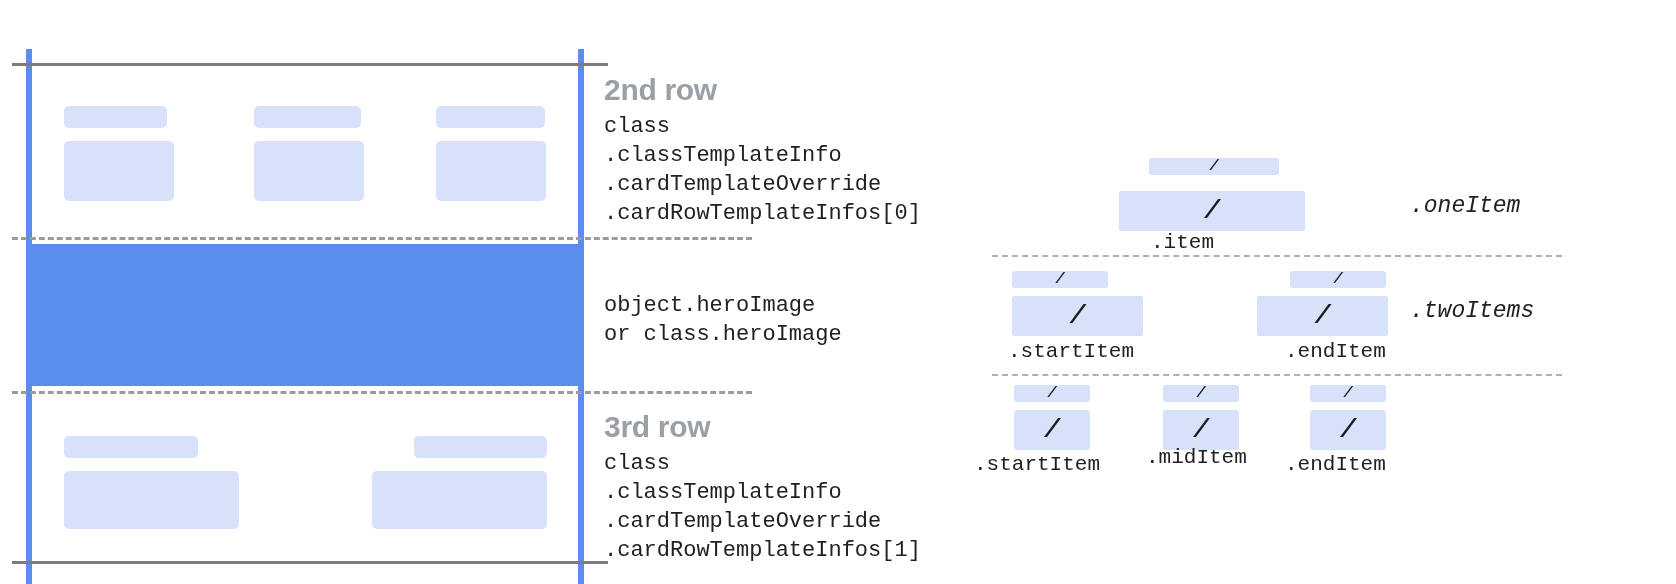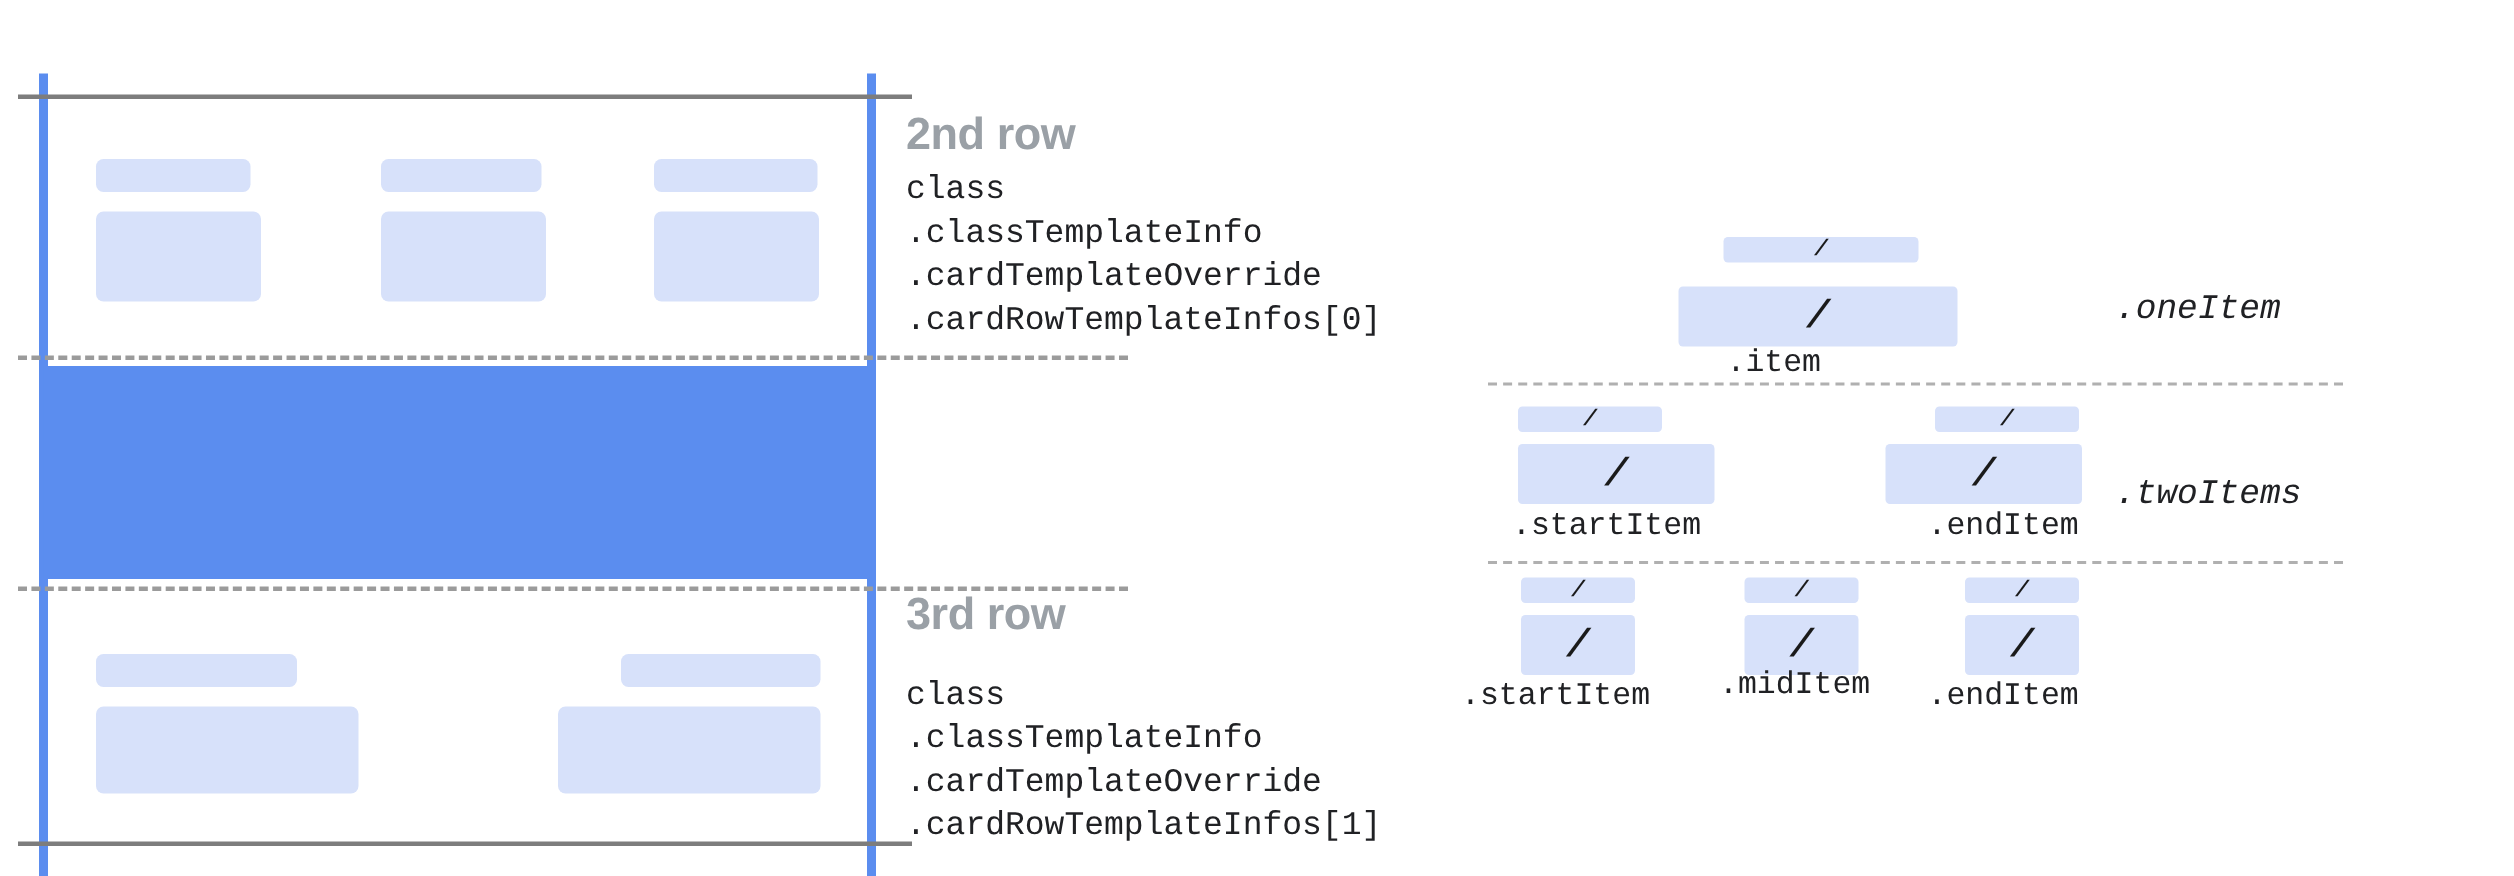--- a/index.html
+++ b/index.html
@@ -180,22 +180,24 @@
 
   <div class="dashline d1"></div>
   <div class="dashline d2"></div>
 
   <div class="annot annot-title" style="left:604px; top:32px;">2nd row</div>
   <div class="annot annot-code" style="left:604px; top:71px;">class
 .classTemplateInfo
 .cardTemplateOverride
 .cardRowTemplateInfos[0]</div>
 
-
-  <div class="annot annot-title" style="left:604px; top:352px;">3rd row</div>
+  <div class="annot annot-code" style="left:604px; top:250px;">object.heroImage
+or class.heroImage</div>
+
+  <div class="annot annot-title" style="left:604px; top:369px;">3rd row</div>
   <div class="annot annot-code" style="left:604px; top:408px;">class
 .classTemplateInfo
 .cardTemplateOverride
 .cardRowTemplateInfos[1]</div>
 
   <div class="items-area">
 
     <div class="item-dash s1"></div>
     <div class="item-dash s2"></div>
 
@@ -208,21 +210,21 @@
 
     <div class="cell">
       <div class="cap small" style="left:52px;  top:230px; width:96px;">/</div>
       <div class="cap big" style="left:52px;  top:255px; width:131px;">/</div>
       <div class="sublabel" style="left:48px; top:299px;">.startItem</div>
 
       <div class="cap small" style="left:330px; top:230px; width:96px;">/</div>
       <div class="cap big" style="left:297px; top:255px; width:131px;">/</div>
       <div class="sublabel" style="left:325px; top:299px;">.endItem</div>
     </div>
-    <div class="rowlabel" style="left:450px; top:275px;">.twoItems</div>
+    <div class="rowlabel" style="left:450px; top:257px;">.twoItems</div>
 
     <div class="cell">
       <div class="cap small" style="left:54px;  top:344px; width:76px;">/</div>
       <div class="cap big" style="left:54px;  top:369px; width:76px;">/</div>
       <div class="sublabel" style="left:14px; top:412px;">.startItem</div>
 
       <div class="cap small" style="left:203px; top:344px; width:76px;">/</div>
       <div class="cap big" style="left:203px; top:369px; width:76px;">/</div>
       <div class="sublabel" style="left:186px; top:405px;">.midItem</div>
 

